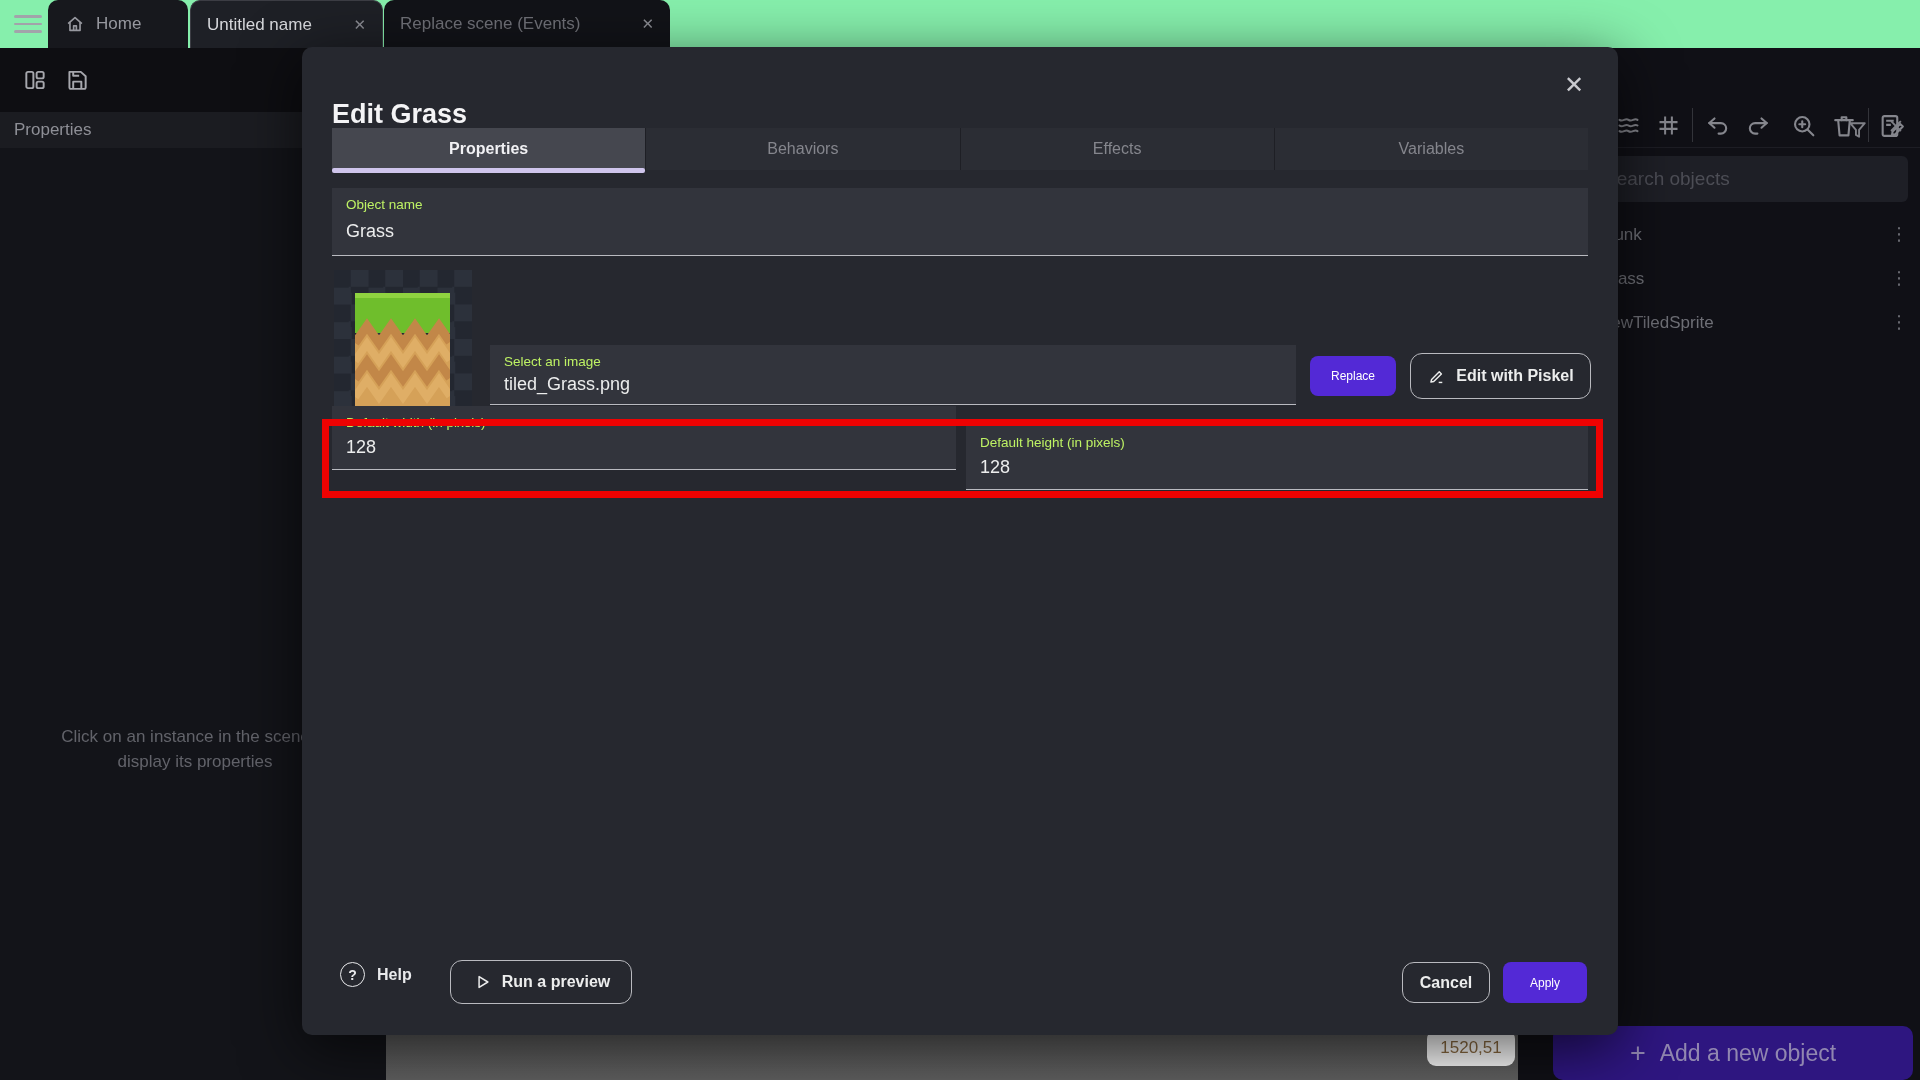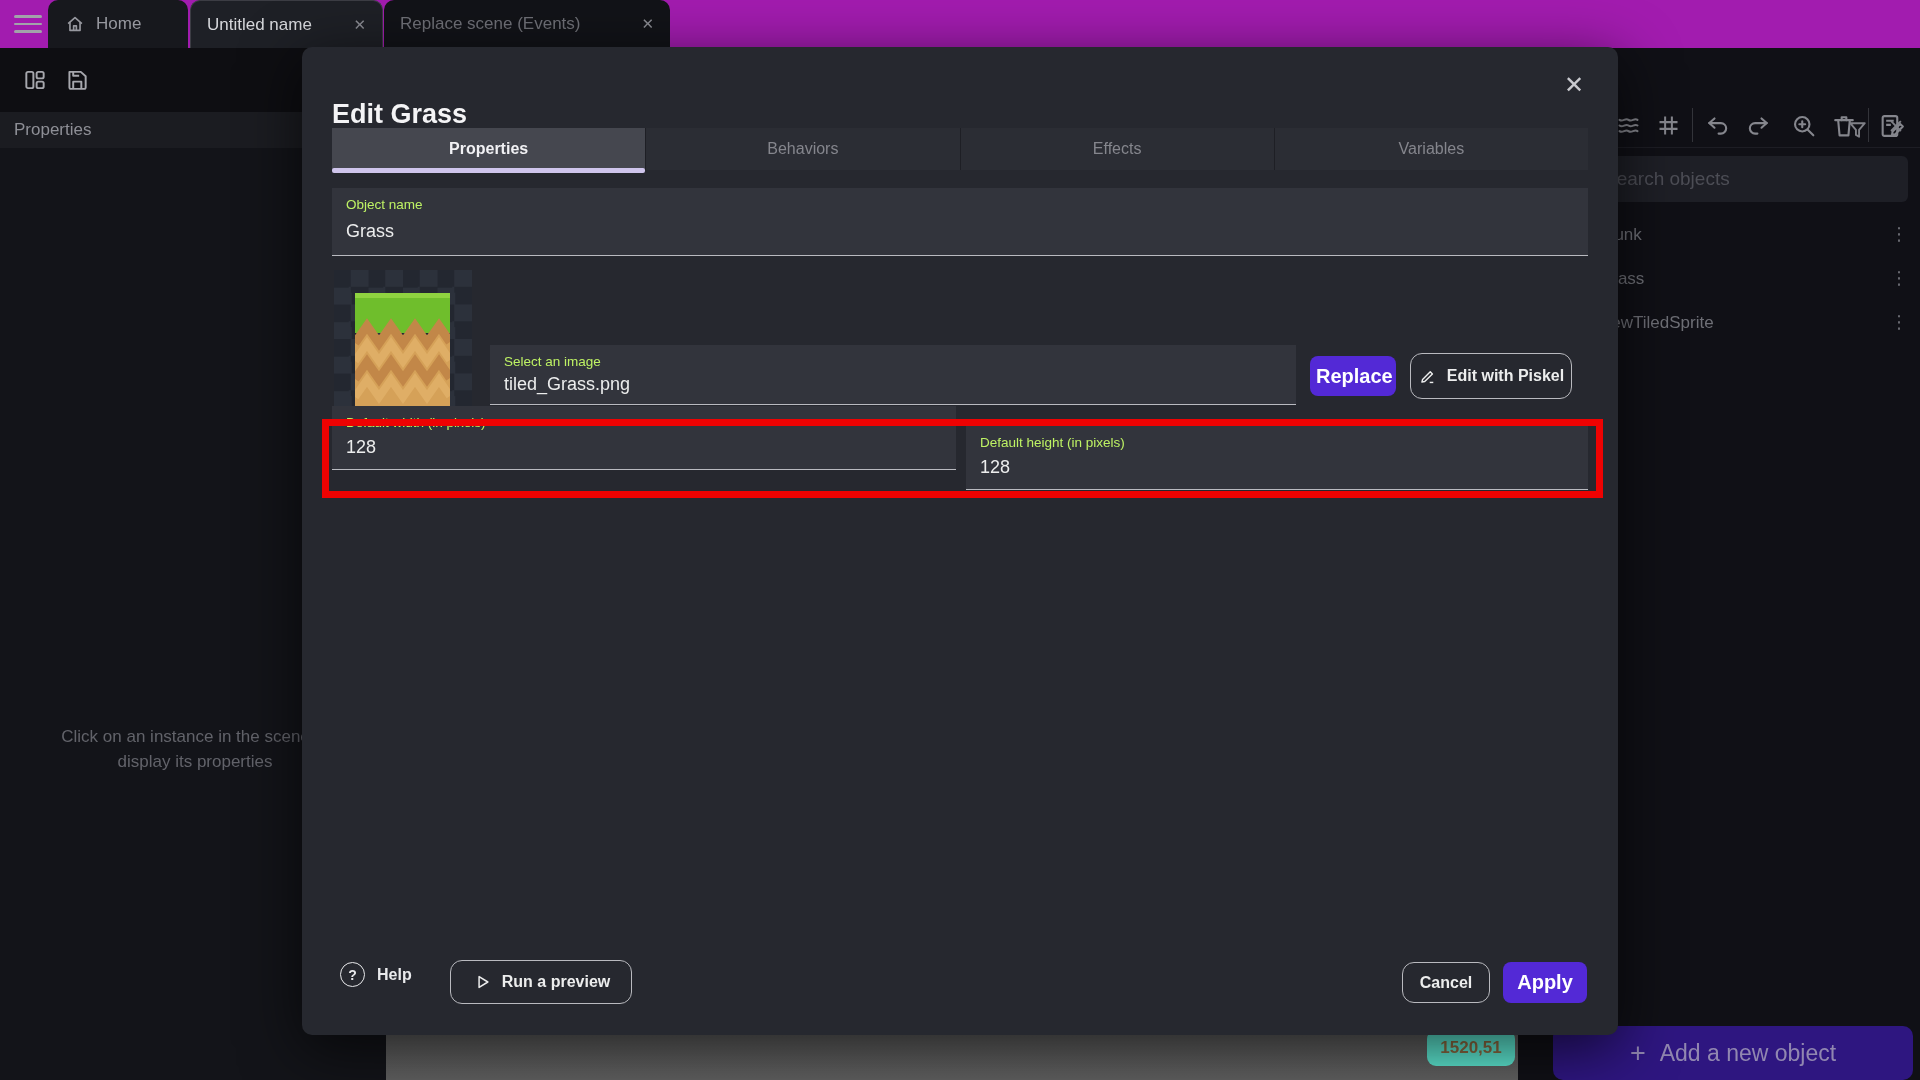--- a/index.html
+++ b/index.html
@@ -5,42 +5,42 @@
   html,body{margin:0;padding:0}
   body{
     width:1920px;height:1080px;overflow:hidden;position:relative;
     background:#0e0e12;font-family:"Liberation Sans",sans-serif;
     -webkit-font-smoothing:antialiased;
   }
   .abs{position:absolute}
   svg{display:block}
 
   
-  .topbar{left:0;top:0;width:1920px;height:48px;background:#a21caf}
+  .topbar{left:0;top:0;width:1920px;height:48px;background:#86efac}
   .hamburger{left:14px;top:15px;width:28px;height:18px;cursor:pointer}
   .hamburger span{display:block;height:2.6px;background:#a2a3aa;border-radius:2px;margin-bottom:5px}
   .ttab{top:0;height:48px;display:flex;align-items:center;gap:10px;box-sizing:border-box;
         border-radius:10px 10px 0 0;padding:0 16px;font-size:17px;cursor:pointer}
   .ttab-home{left:48px;width:140px;background:#17181d;color:#97989f}
   .ttab-scene{left:190px;width:193px;background:#1e2026;border:1px solid #3c3d44;border-bottom:none;color:#d6d7db}
   .ttab-events{left:384px;width:286px;background:#121318;color:#6f7077}
   .tclose{margin-left:auto;font-size:15px;color:#8a8b92;cursor:pointer}
 
   
   .lefticons{left:0;top:48px;width:386px;height:64px;background:#0e0e12}
   .licon{position:absolute;top:19px;color:#a6a7ad;cursor:pointer}
   .lpanel-header{left:0;top:112px;width:390px;height:36px;background:#1b1c21;color:#8e8f96;
                  font-size:17px;display:flex;align-items:center;padding-left:14px;box-sizing:border-box}
   .lpanel-body{left:0;top:148px;width:390px;height:932px;background:#131419}
   .lpanel-msg{left:0;top:576px;width:390px;text-align:center;color:#62636a;font-size:17px;line-height:25px}
 
   
   .canvas{left:386px;top:148px;width:1132px;height:932px;background:linear-gradient(#474747,#606060)}
-  .coords-badge{left:1427px;top:1030px;width:88px;height:36px;background:#5eead4;border-radius:9px;
-                color:#8d6c42;font-size:17px;font-weight:bold;display:flex;align-items:center;justify-content:center}
+  .coords-badge{left:1427px;top:1030px;width:88px;height:36px;background:#ffffff;border-radius:9px;
+                color:#8d6c42;font-size:17px;font-weight:normal;display:flex;align-items:center;justify-content:center}
 
   
   .rpanel{left:1518px;top:48px;width:402px;height:1032px;background:#101016}
   .rticon{position:absolute;top:64px;color:#85868d;cursor:pointer}
   .rdivider{position:absolute;top:60px;width:1px;height:34px;background:#33343a}
   .rsubheader{left:1540px;top:112px;width:380px;height:36px;border-bottom:1px solid #1d1d24;box-sizing:border-box}
   .funnel{position:absolute;top:118px;color:#808188;cursor:pointer}
   .rclose{position:absolute;left:1888px;top:115px;color:#808188;font-size:19px;cursor:pointer}
   .search{left:1590px;top:156px;width:318px;height:46px;box-sizing:border-box;background:#1e1f26;border:none;
           border-radius:6px;padding:0 14px;font-size:19px;color:#bfc0c6;font-family:"Liberation Sans",sans-serif;outline:none}
@@ -62,22 +62,22 @@
   .mtab{flex:1;display:flex;align-items:center;justify-content:center;font-size:16px;color:#85868d;
         cursor:pointer;position:relative;border-left:1px solid #1e1f25}
   .mtab:first-child{border-left:none}
   .mtab.active{background:#45474f;color:#f1f1f4;font-weight:bold}
   .mtab.active .underline{position:absolute;left:0;bottom:-3px;width:100%;height:5px;background:#cfc5ec;border-radius:2px}
   .field{background:#32343c;border-bottom:1px solid #b9bac0;box-sizing:border-box;cursor:text}
   .field .flabel{position:absolute;left:14px;top:9px;font-size:13.5px;color:#bef264}
   .field .fvalue{position:absolute;left:14px;font-size:18px;color:#eceded}
   .thumb{left:32px;top:223px;width:138px;height:138px;cursor:pointer;
          background:repeating-conic-gradient(#2c313b 0% 25%, #232730 0% 50%);background-size:34.5px 34.5px}
-  .btn-primary{background:#5329d6;color:#fff;border:none;border-radius:8px;font-weight:bold;
-               font-size:20px;font-family:"Liberation Sans",sans-serif;cursor:pointer}
+  .btn-primary{background:#5329d6;color:#fff;border:none;border-radius:8px;font-weight:normal;
+               font-size:12px;font-family:"Liberation Sans",sans-serif;cursor:pointer}
   .btn-outline{background:transparent;color:#eceded;border:1px solid #b9babf;border-radius:12px;font-weight:bold;
                font-size:16px;font-family:"Liberation Sans",sans-serif;cursor:pointer;
                display:flex;align-items:center;justify-content:center;gap:10px}
   .redbox{left:20px;top:372px;width:1281px;height:79px;border:7px solid #ee0202;box-sizing:border-box;pointer-events:none}
   .helpbtn{left:38px;top:915px;display:flex;align-items:center;gap:12px;cursor:pointer;color:#e9eaec}
   .helpcircle{width:23px;height:23px;border:1.7px solid #e8e9eb;border-radius:50%;
               display:flex;align-items:center;justify-content:center;font-size:14px;font-weight:bold;color:#e8e9eb}
   .helplbl{font-size:16px;font-weight:bold}
 </style>
 </head>
@@ -257,21 +257,21 @@
     </svg>
   </div>
 
   <div class="abs field" style="left:188px;top:298px;width:806px;height:60px">
     <span class="flabel">Select an image</span>
     <span class="fvalue" style="top:29px">tiled_Grass.png</span>
   </div>
 
   <button class="abs btn-primary" style="left:1008px;top:309px;width:86px;height:40px">Replace</button>
 
-  <button class="abs btn-outline" style="left:1108px;top:306px;width:162px;height:46px">
+  <button class="abs btn-outline" style="left:1108px;top:306px;width:181px;height:46px">
     <span>
       <svg width="19" height="19" viewBox="0 0 24 24" fill="none" stroke="#eceded" stroke-width="1.8" stroke-linejoin="round">
         <path d="M5 19 l.8 -3.2 L15.5 6 l2.7 2.7 L8.5 18.4 Z"></path>
           <path d="M14.8 19.5 h4.5"></path>
       </svg>
     </span>
     <span>Edit with Piskel</span>
   </button>
 
   <div class="abs field" style="left:30px;top:359px;width:624px;height:64px">

